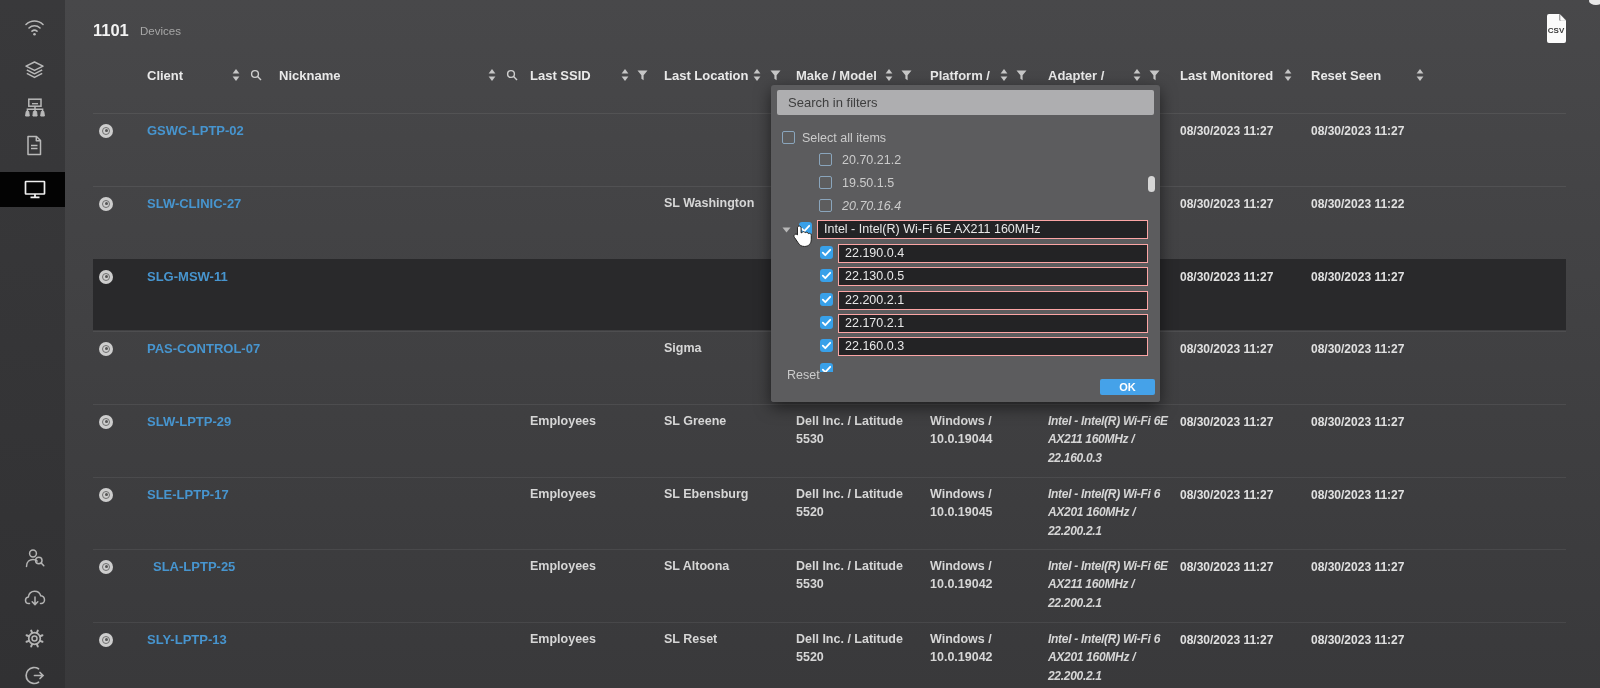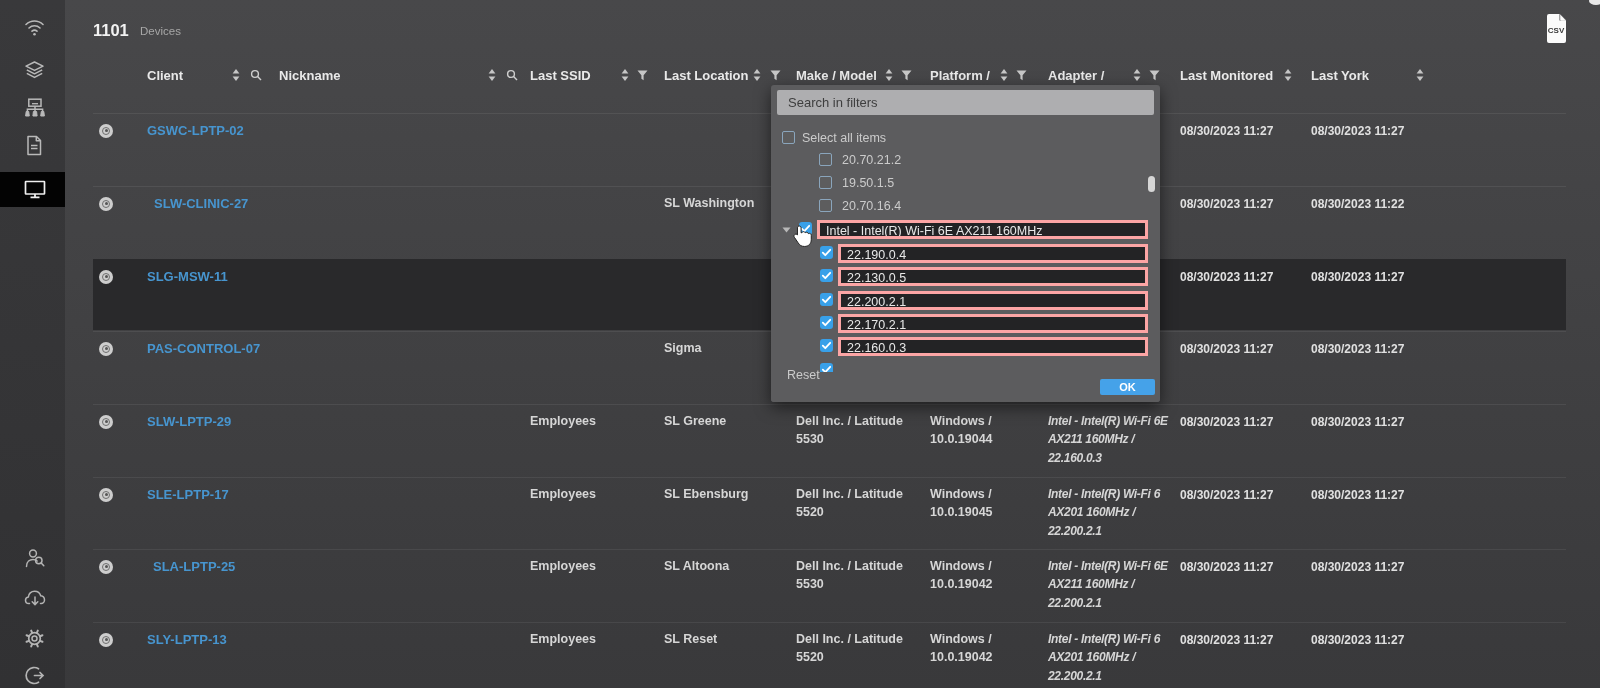--- a/index.html
+++ b/index.html
@@ -20,21 +20,21 @@
   .radio { width:14px; height:14px; border-radius:50%; background:#cdcdcd; }
   .radio::before { content:""; position:absolute; left:3px; top:3px; width:8px; height:8px; border-radius:50%; border:1.3px solid #6f6f6f; box-sizing:border-box; }
   .radio::after { content:""; position:absolute; left:5.5px; top:5.5px; width:3px; height:3px; border-radius:50%; background:#555; }
   
   #popup { left:771px; top:85px; width:389px; height:317px; background:#5c5c5e; border-radius:3px; box-shadow:0 5px 16px rgba(0,0,0,0.55); }
   #popup .search { position:absolute; left:6px; top:5px; width:377px; height:25px; background:#aeaeb0; border-radius:2px; color:#3e3e3e; font-size:13px; line-height:25px; padding-left:11px; }
   .cb { position:absolute; width:13px; height:13px; border:1.3px solid #8aa5bc; border-radius:2px; background:rgba(95,95,97,0.3); }
   .cbc { position:absolute; width:13px; height:13px; border-radius:3px; background:#38a0e9; }
   .cbc svg { position:absolute; left:1px; top:1px; }
   .pitem { position:absolute; font-size:12.5px; color:#cbcbcb; }
-  .dbar { position:absolute; height:19px; background:#232325; border:3px solid #fca5a5; color:#e8e8e8; font-size:12.5px; line-height:17px; padding-left:6px; white-space:nowrap; overflow:hidden; }
+  .dbar { position:absolute; height:19px; background:#232325; border:1px solid #fca5a5; color:#e8e8e8; font-size:12.5px; line-height:17px; padding-left:6px; white-space:nowrap; overflow:hidden; }
   .okbtn { position:absolute; left:329px; top:294px; width:55px; height:16px; background:#45a2e9; border-radius:2px; color:#fff; font-size:11px; font-weight:bold; text-align:center; line-height:16px; }
 </style>
 </head>
 <body>
 <div id="stage">
   <div class="abs sidebar"></div>
   <div class="abs sideActive"></div>
 
   <svg class="icon" style="top:17px" width="21" height="20" viewBox="0 0 21 20" fill="none" stroke="#b9b9b9" stroke-width="1.6" stroke-linecap="round">
     <path d="M2 7.5 C7 2.8, 14 2.8, 19 7.5"></path>
@@ -104,39 +104,39 @@
   </svg>
 
   <div class="abs hdr" style="left:147px">Client</div>
   <div class="abs hdr" style="left:279px">Nickname</div>
   <div class="abs hdr" style="left:530px">Last SSID</div>
   <div class="abs hdr" style="left:664px">Last Location</div>
   <div class="abs hdr" style="left:796px">Make / Model</div>
   <div class="abs hdr" style="left:930px">Platform /</div>
   <div class="abs hdr" style="left:1048px">Adapter /</div>
   <div class="abs hdr" style="left:1180px">Last Monitored</div>
-  <div class="abs hdr" style="left:1311px">Last York</div>
+  <div class="abs hdr" style="left:1311px">Reset Seen</div>
 
   <div class="abs sep" style="top:113px"></div>
   <div class="abs sep" style="top:186px"></div>
   <div class="abs sep" style="top:259px"></div>
   <div class="abs sep" style="top:331px"></div>
   <div class="abs sep" style="top:404px"></div>
   <div class="abs sep" style="top:477px"></div>
   <div class="abs sep" style="top:549px"></div>
   <div class="abs sep" style="top:622px"></div>
   <div class="abs hl"></div>
 
   <div id="rows">
       <div class="abs radio" style="left:99px; top:123.5px"></div>
       <div class="abs link" style="left:147px; top:123px">GSWC-LPTP-02</div>
       <div class="abs date" style="left:1180px; top:124px">08/30/2023 11:27</div>
       <div class="abs date" style="left:1311px; top:124px">08/30/2023 11:27</div>
       <div class="abs radio" style="left:99px; top:196.5px"></div>
-      <div class="abs link" style="left:154px; top:196px">SLW-CLINIC-27</div>
+      <div class="abs link" style="left:147px; top:196px">SLW-CLINIC-27</div>
       <div class="abs cell" style="left:664px; top:193.5px">SL Washington</div>
       <div class="abs date" style="left:1180px; top:197px">08/30/2023 11:27</div>
       <div class="abs date" style="left:1311px; top:197px">08/30/2023 11:22</div>
       <div class="abs radio" style="left:99px; top:269.5px"></div>
       <div class="abs link" style="left:147px; top:269px">SLG-MSW-11</div>
       <div class="abs date" style="left:1180px; top:270px">08/30/2023 11:27</div>
       <div class="abs date" style="left:1311px; top:270px">08/30/2023 11:27</div>
       <div class="abs radio" style="left:99px; top:341.5px"></div>
       <div class="abs link" style="left:147px; top:341px">PAS-CONTROL-07</div>
       <div class="abs cell" style="left:664px; top:338.5px">Sigma</div>
@@ -182,21 +182,21 @@
 
   <div class="abs" id="popup">
     <div class="search">Search in filters</div>
     <div class="cb" style="left:11px; top:46px;"></div>
     <div class="pitem" style="left:31px; top:46px;">Select all items</div>
     <div class="cb" style="left:48px; top:68px;"></div>
     <div class="pitem" style="left:71px; top:68px;">20.70.21.2</div>
     <div class="cb" style="left:48px; top:91px;"></div>
     <div class="pitem" style="left:71px; top:91px;">19.50.1.5</div>
     <div class="cb" style="left:48px; top:114px;"></div>
-    <div class="pitem" style="left:71px; top:114px;">20.70.16.4</div>
+    <div class="pitem" style="left:71px; top:114px;font-style:italic;">20.70.16.4</div>
   <svg style="position:absolute; left:11px; top:142px" width="9" height="6" viewBox="0 0 9 6" fill="#b8b8b8">
         <path d="M0.5 0.5 L8.5 0.5 L4.5 5.5 Z"></path>
       </svg>
       <div class="cbc" style="left:28px; top:137px">
         <svg width="11" height="11" viewBox="0 0 11 11" fill="none" stroke="#fff" stroke-width="1.8" stroke-linecap="round" stroke-linejoin="round">
           <path d="M1.8 5.6 L4.3 8.2 L9.2 2.8"></path>
         </svg>
       </div>
       <div class="dbar" style="left:46px; top:135px; width:331px;">Intel - Intel(R) Wi-Fi 6E AX211 160MHz</div>
       <div class="cbc" style="left:49px; top:161px">

